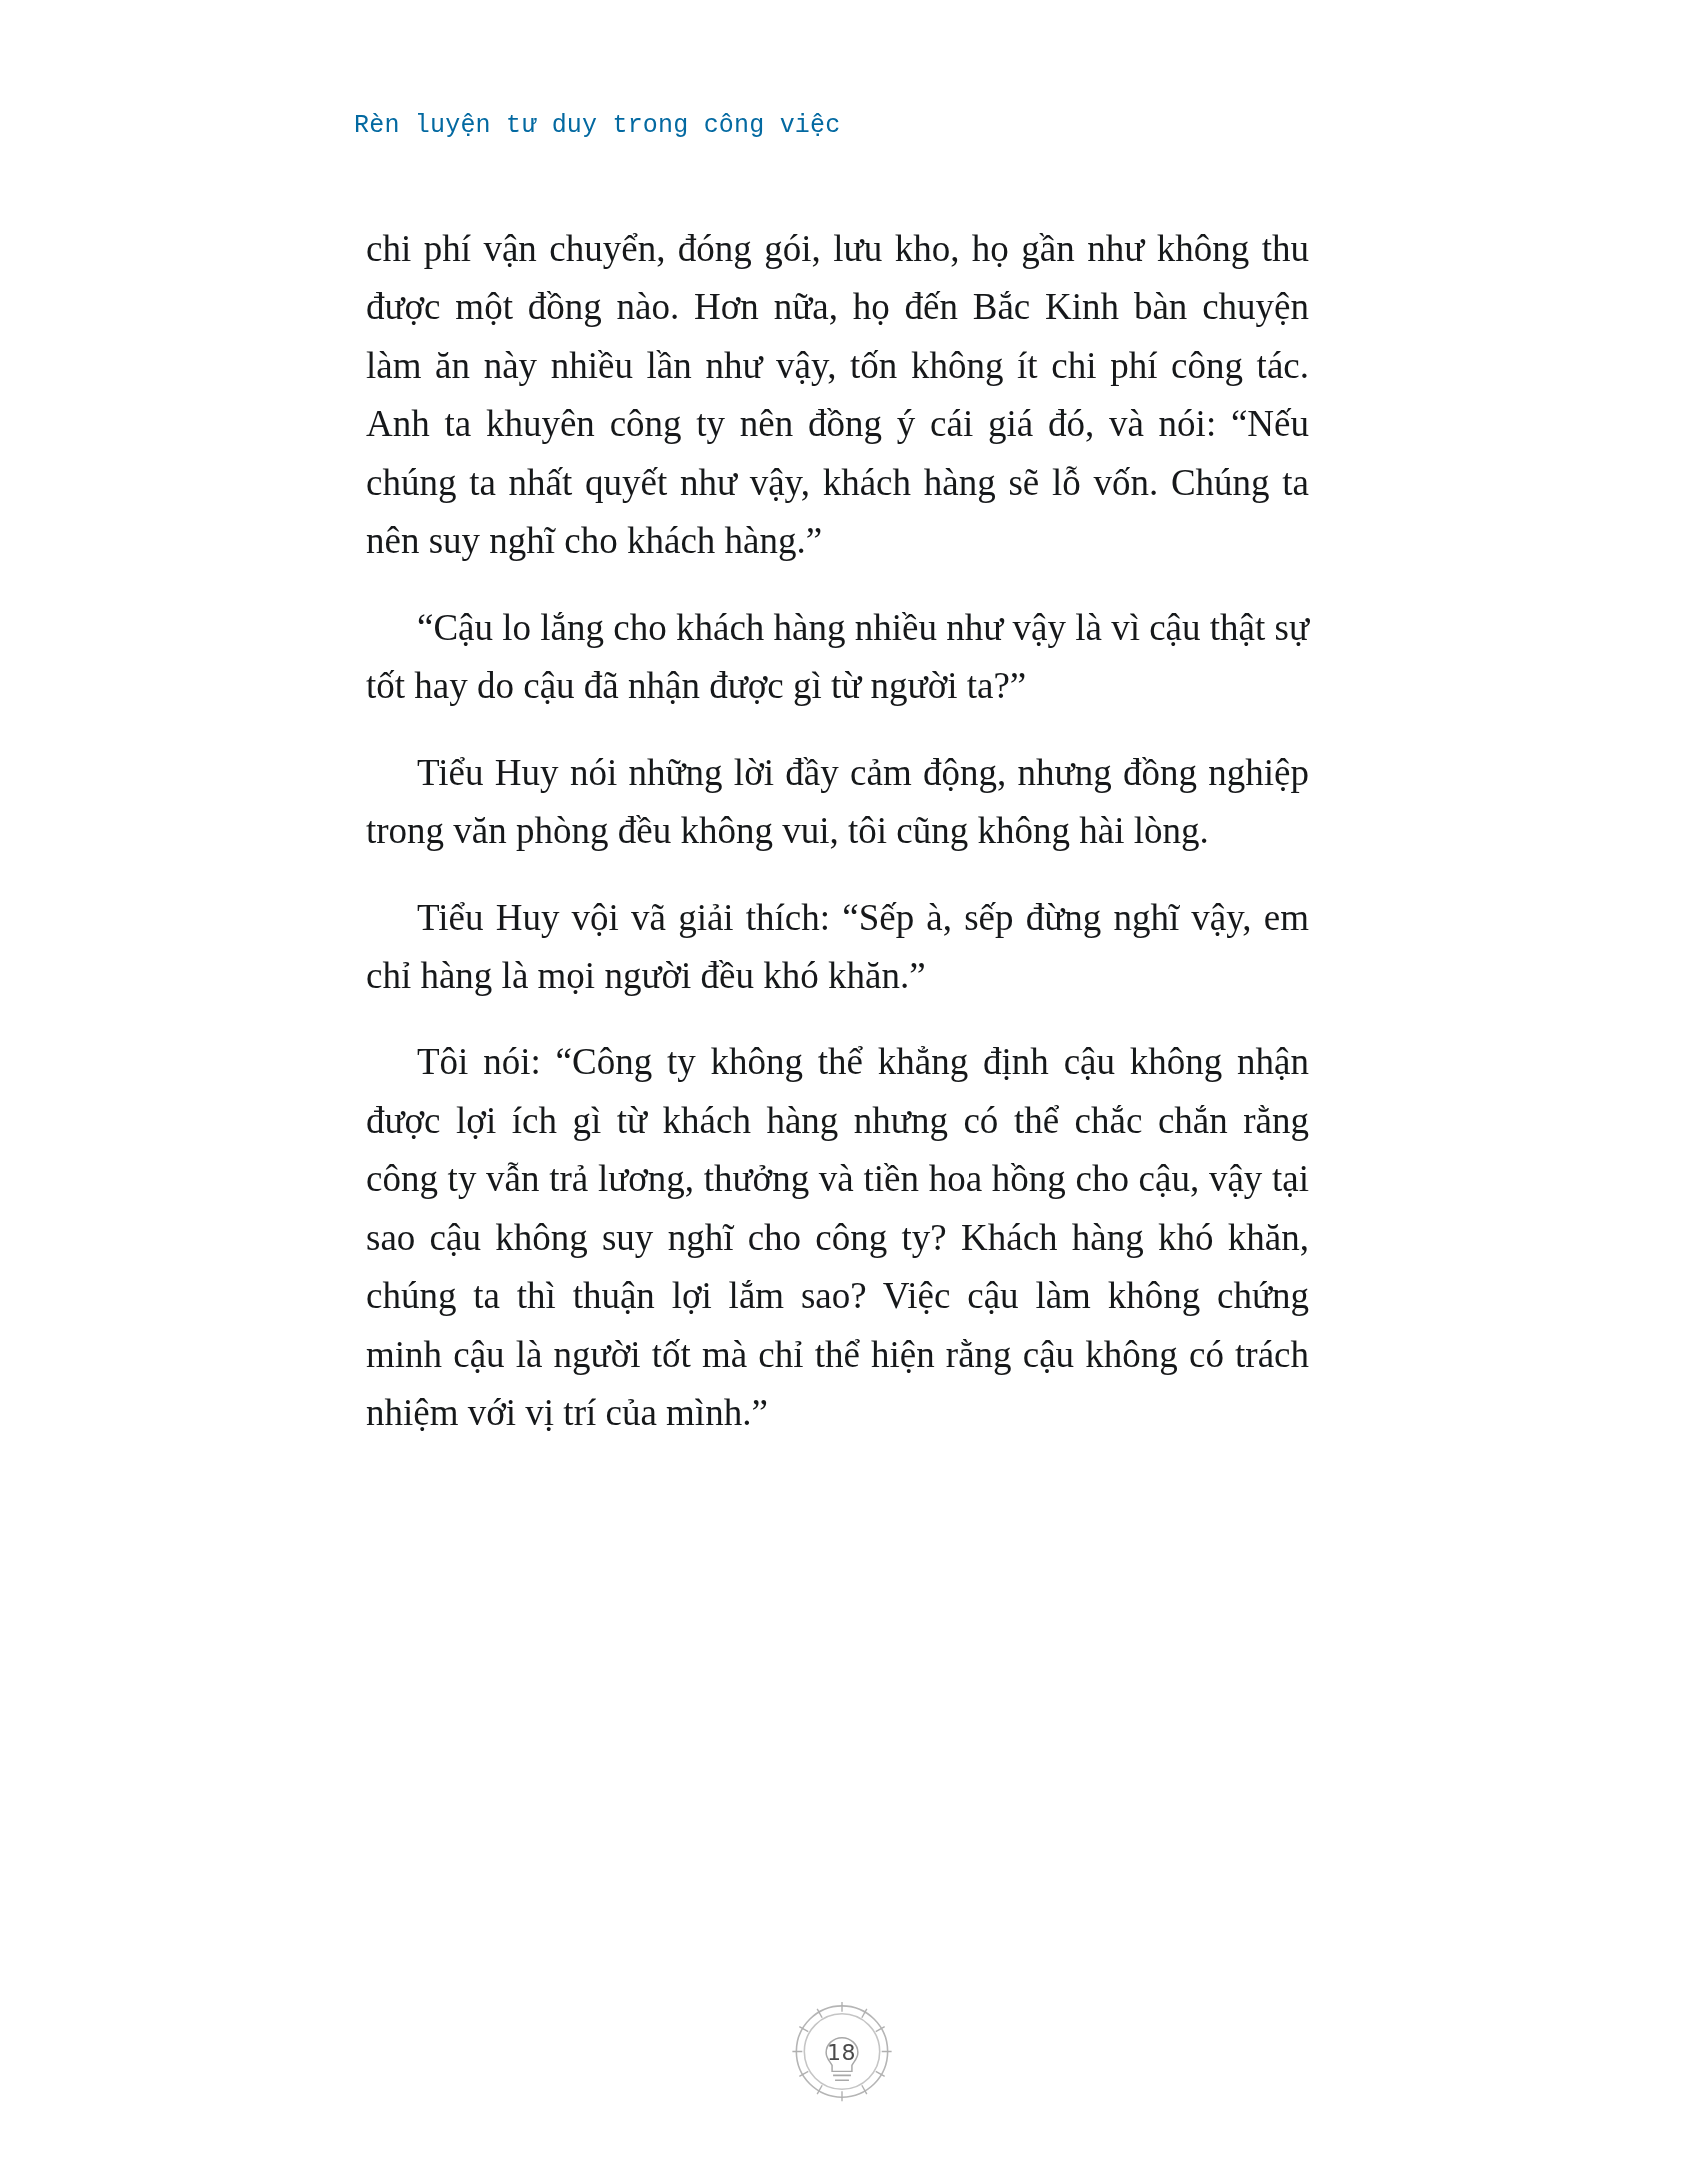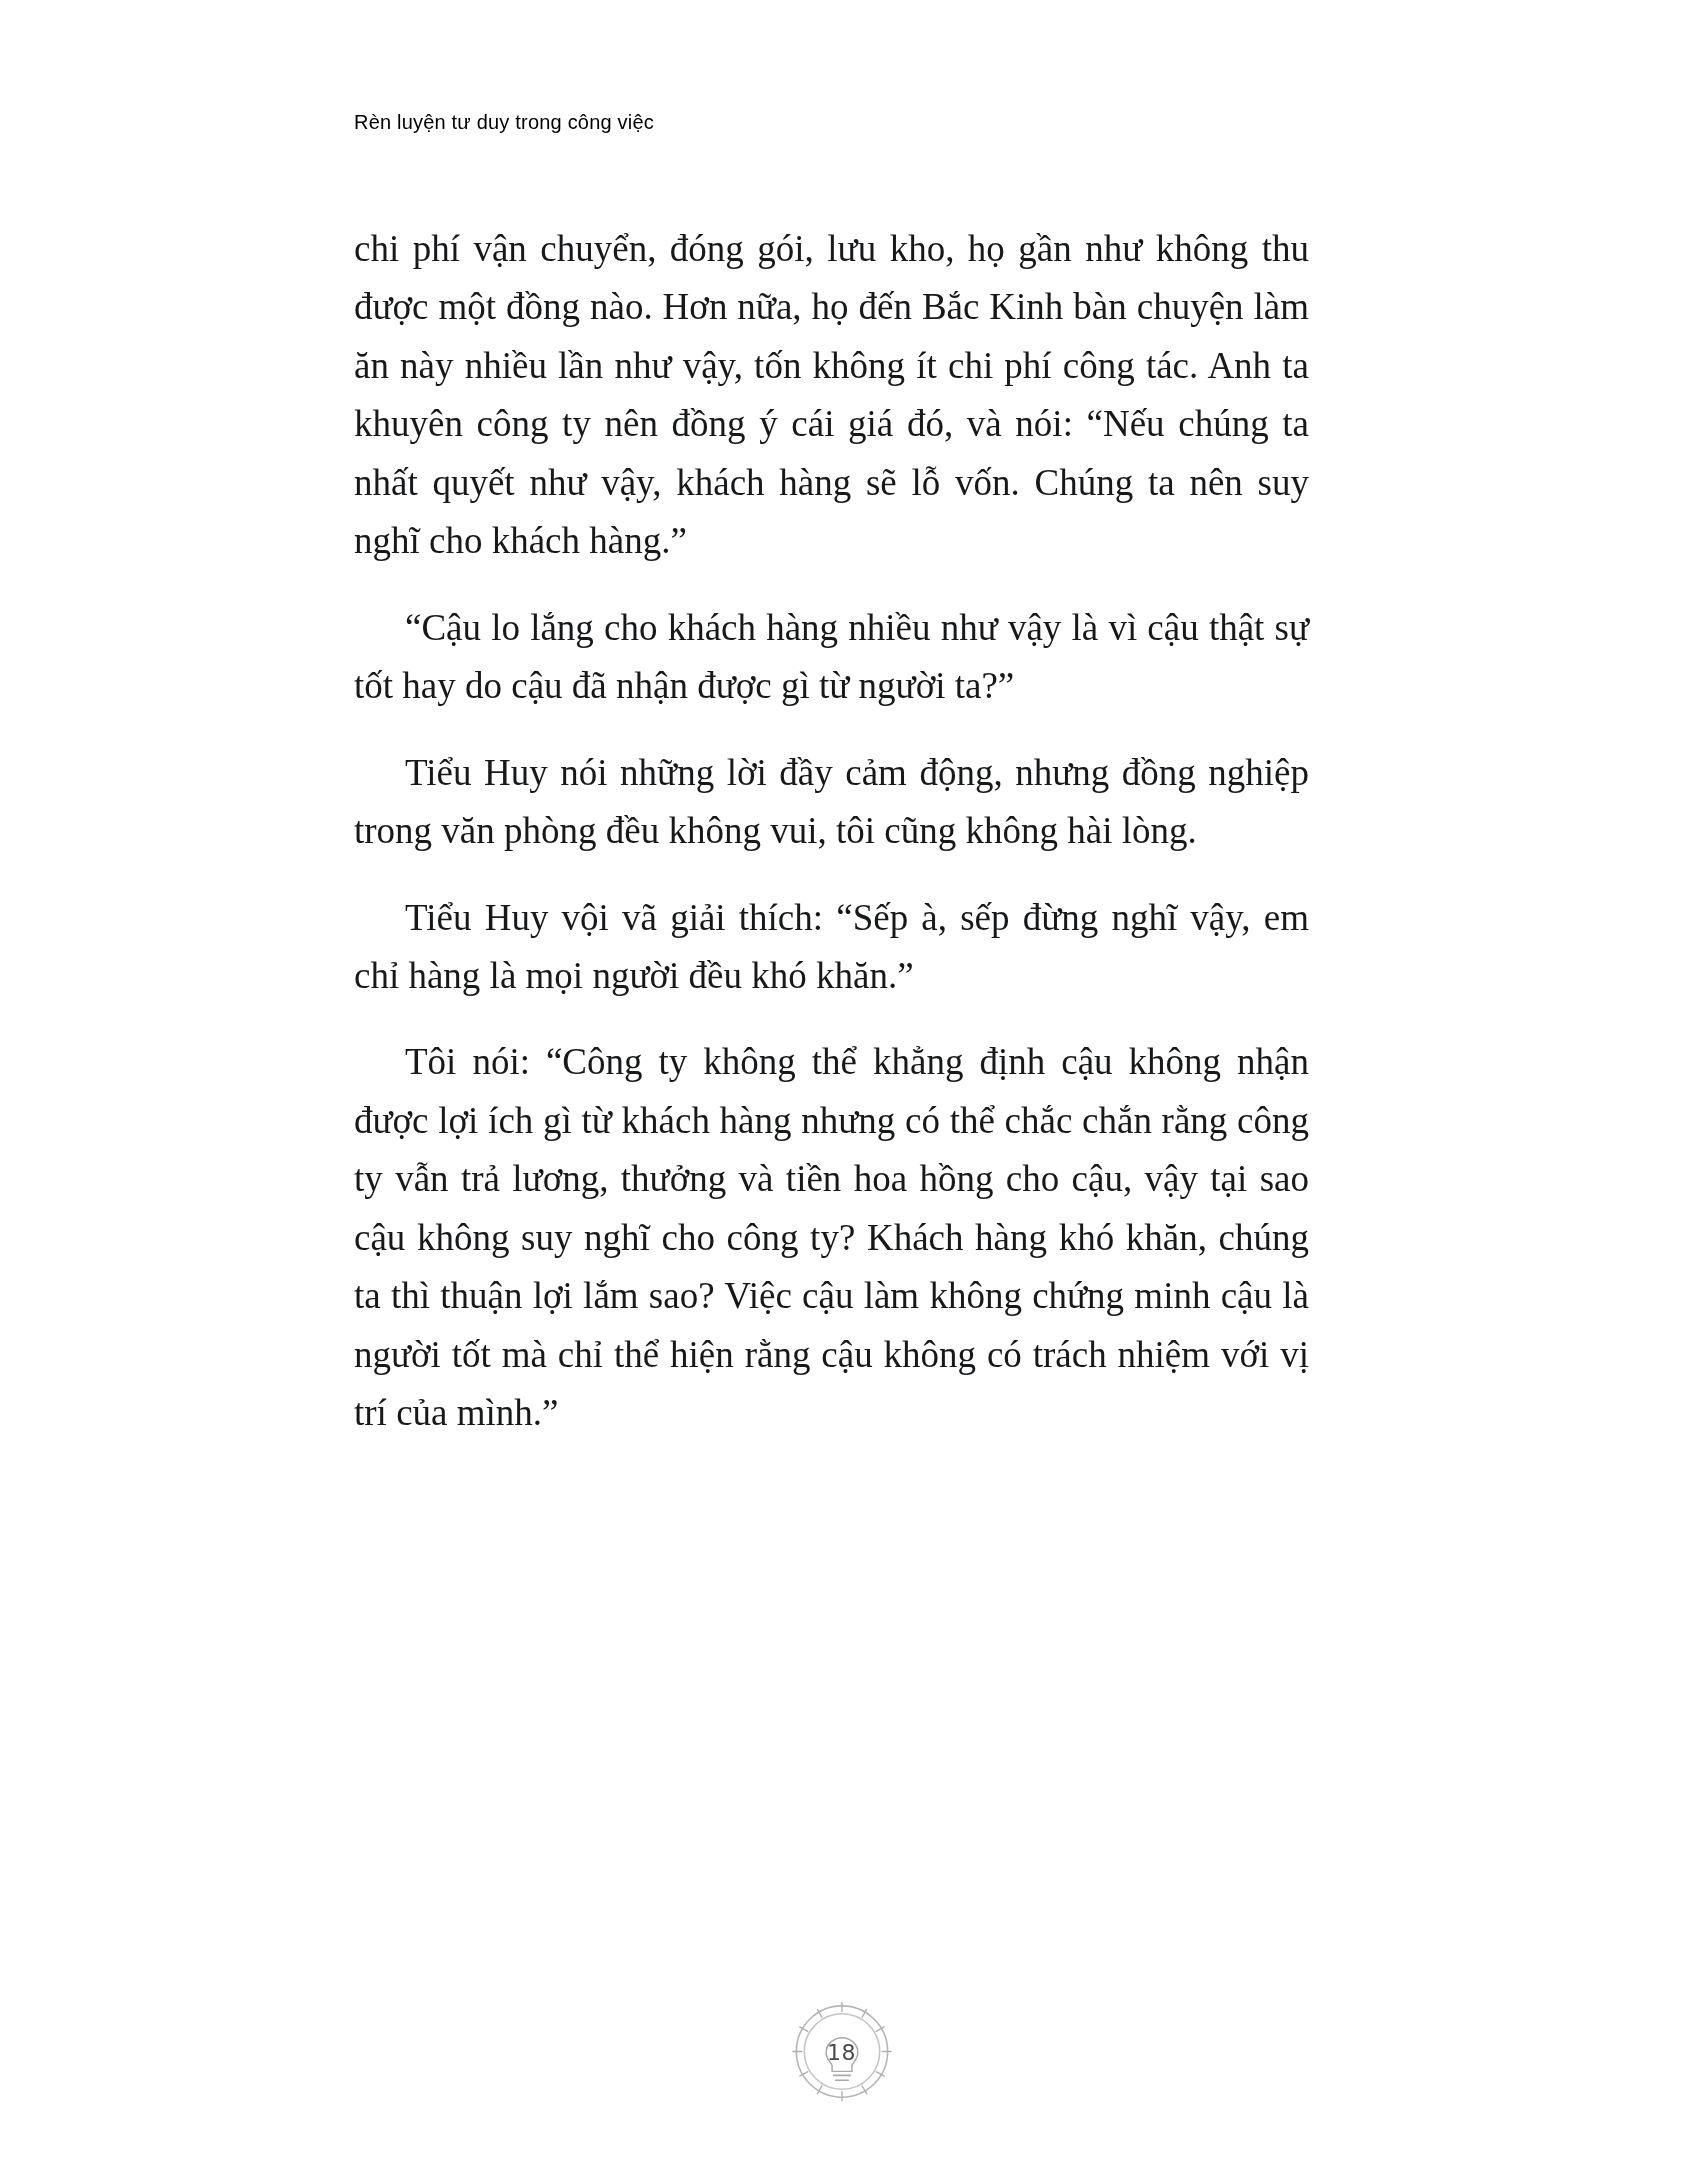--- a/index.html
+++ b/index.html
@@ -20,40 +20,40 @@
     top: 0;
     left: 0;
     width: 1683px;
     height: 2178px;
     background: #ffffff;
   }
   .running-head {
     position: absolute;
     top: 111px;
     left: 354px;
-    font-family: Liberation Sans, sans-serif;
-    font-size: 20px;
+    font-family: Liberation Mono, monospace;
+    font-size: 25px;
     letter-spacing: 0.2px;
-    color: #000000;
+    color: #0369a1;
     white-space: nowrap;
   }
   .body-block {
     position: absolute;
     top: 220px;
     left: 354px;
     width: 955px;
   }
   .para {
     font-family: "Liberation Serif", serif;
     font-size: 37px;
     line-height: 1.58;
     text-align: justify;
     text-justify: inter-word;
     color: #16181a;
-    margin: 0 0 28px 0;
+    margin: 0 0 28px 12px;
     hyphens: none;
   }
   .para.indent {
     text-indent: 51px;
   }
   .para.last {
     margin-bottom: 0;
   }
   
   .footer {

